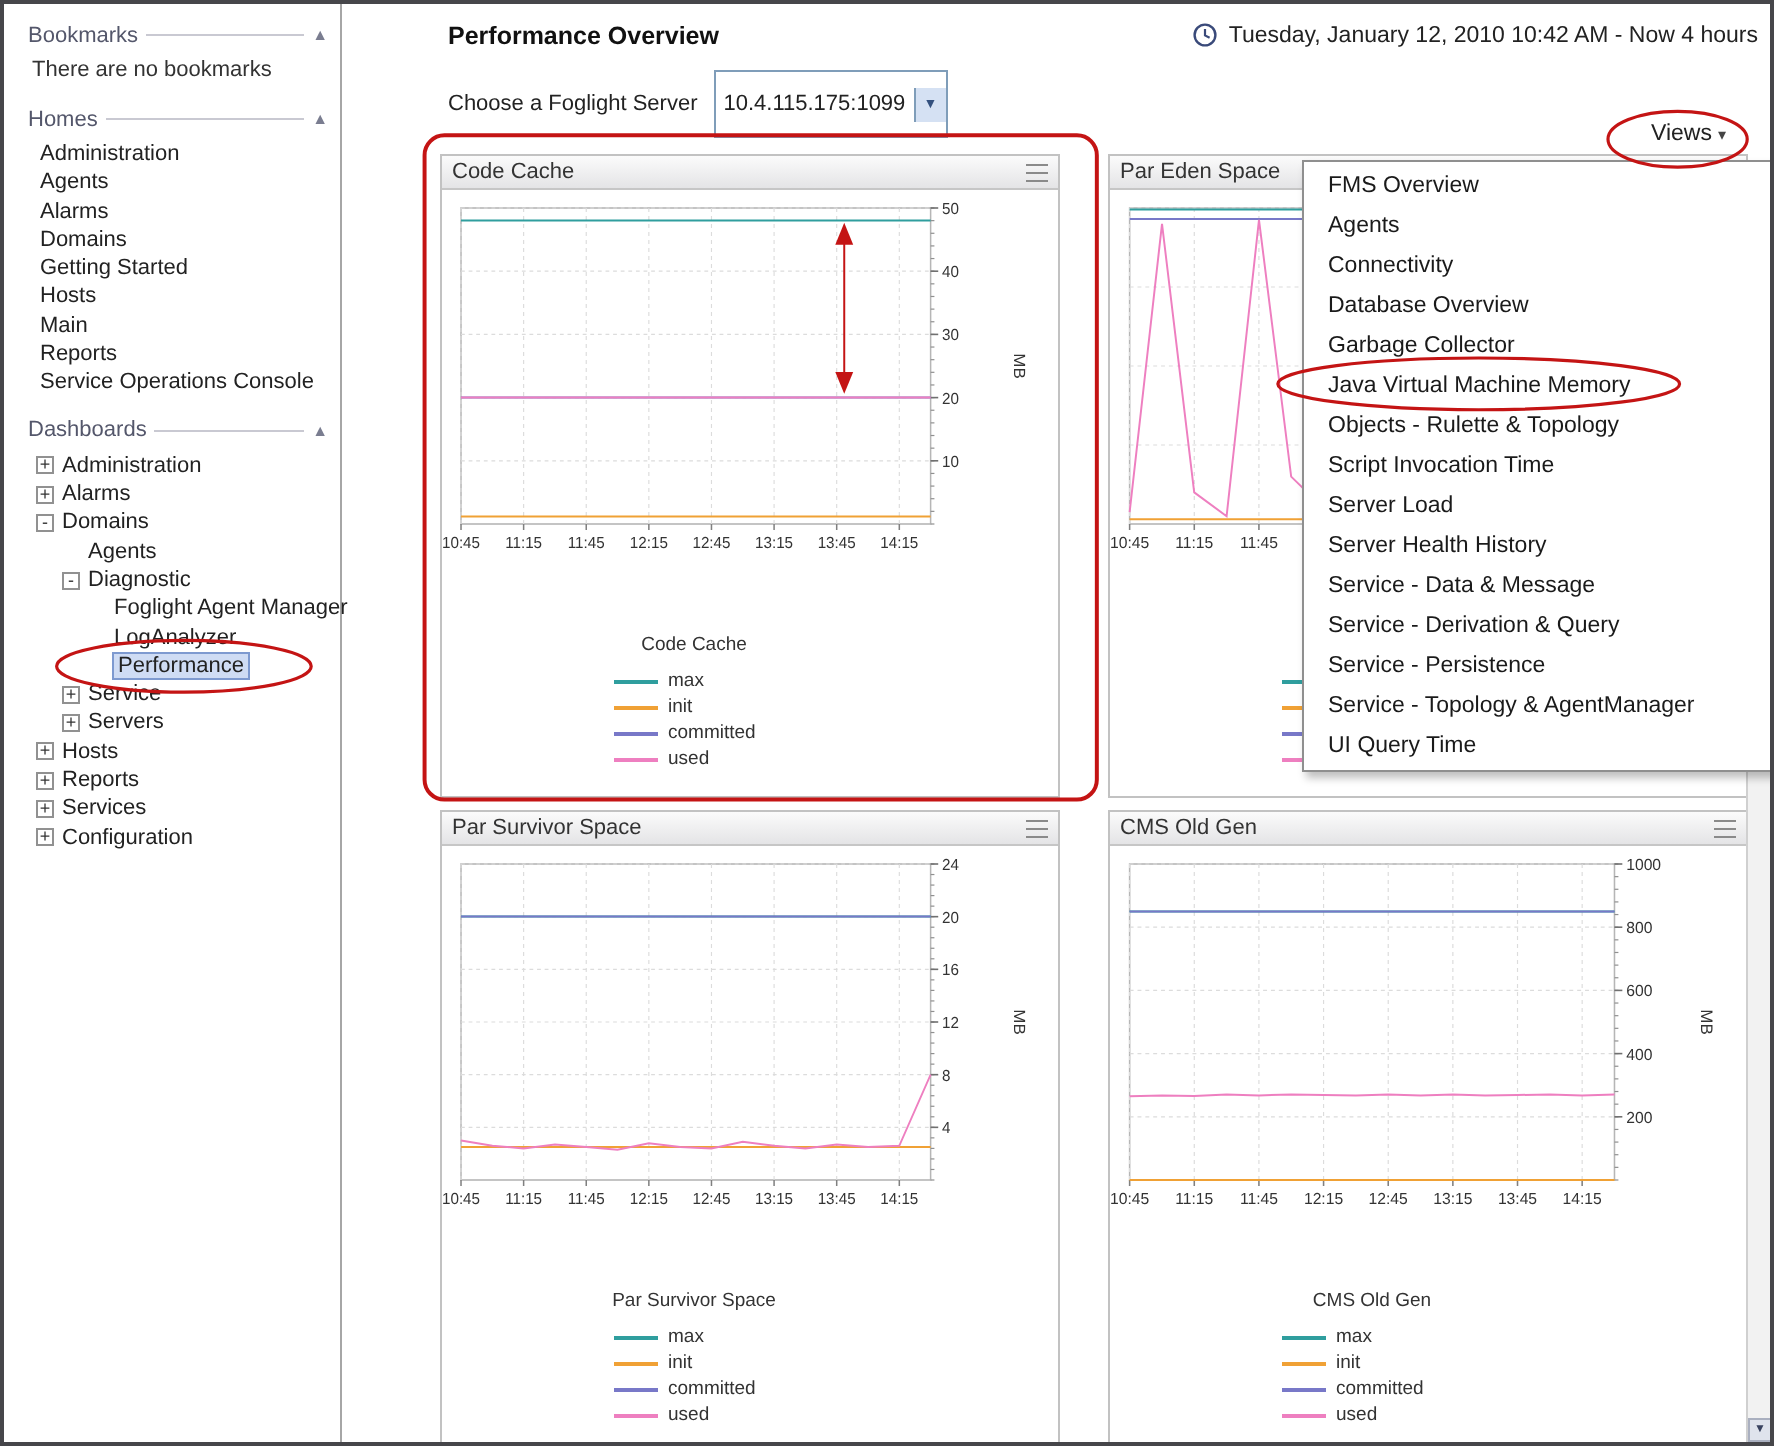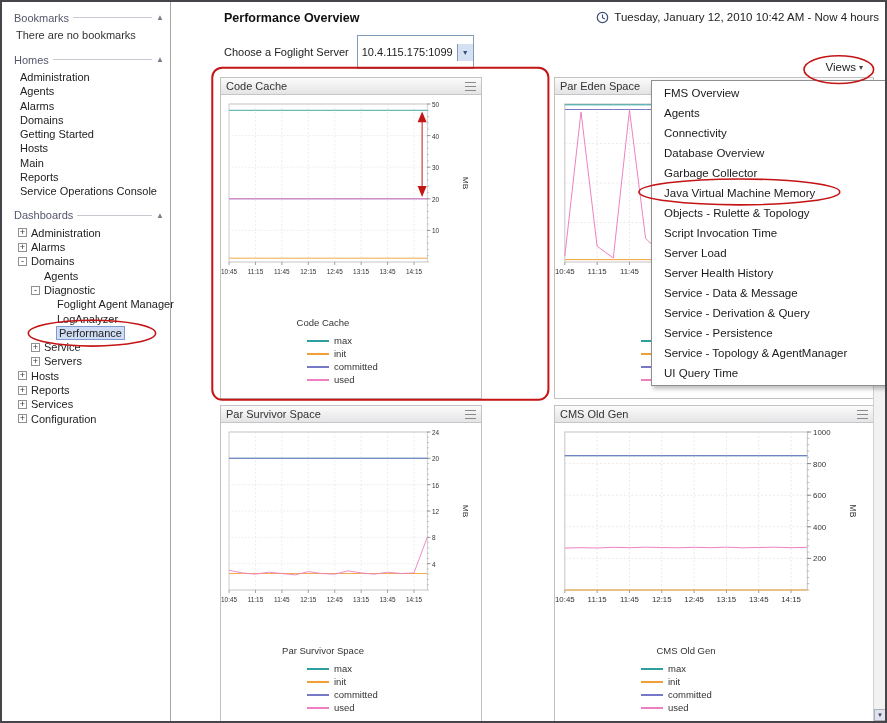--- a/index.html
+++ b/index.html
@@ -20,30 +20,30 @@
   .tree-row{display:flex;align-items:center;height:14.3px;cursor:pointer}
   .tbox{display:inline-block;width:9px;height:9px;border:1px solid #919191;font-size:9px;line-height:7px;text-align:center;margin-right:4px;color:#333;background:#fff;flex:none}
   .tspace{display:inline-block;width:13px;flex:none}
   .tlabel{white-space:nowrap}
   .tlabel.selected{background:#cfdcf4;outline:1px solid #7e9ad0;padding:0 2px}
 
   
   .main{position:absolute;left:204px;top:0;right:0;bottom:0;background:#fff}
   .main-header{display:flex;justify-content:space-between;align-items:flex-start;padding:9px 6px 0 18px}
   .page-title{font-weight:bold;font-size:12.5px;color:#111}
-  .time-range{display:flex;gap:5px;font-size:11.5px;color:#222;cursor:pointer}
+  .time-range{display:flex;align-items:center;gap:5px;font-size:11.5px;color:#222;cursor:pointer}
   .server-row{display:flex;align-items:center;gap:8px;padding:10px 0 0 18px;color:#222}
   .select{display:inline-flex;align-items:center;border:1px solid #7f9db9;height:34px;background:#fff;cursor:pointer}
   .sel-val{padding:0 4px;font-size:11px}
   .sel-arrow{width:16px;height:17px;background:#d5e1f3;border-left:1px solid #7f9db9;font-size:7px;color:#33507e;display:flex;align-items:center;justify-content:center}
   .views-btn{position:absolute;top:59px;right:22px;font-size:11.5px;color:#222;display:flex;gap:3px;align-items:center;cursor:pointer}
   .v-arrow{font-size:8px;color:#444}
 
   
-  .chart-panel{position:absolute;width:262px;border:1px solid #c2c2c2;background:#fff}
+  .chart-panel{position:absolute;width:310px;border:1px solid #c2c2c2;background:#fff}
   .p0{left:14px;top:75px;height:322px}
   .p1{left:348px;top:75px;height:322px;width:320px}
   .p2{left:14px;top:403px;height:330px}
   .p3{left:348px;top:403px;height:330px;width:320px}
   .chart-header{height:17px;display:flex;align-items:center;justify-content:space-between;padding:0 5px;background:linear-gradient(#fbfbfb,#e4e4e6);border-bottom:1px solid #c6c6c6;color:#333}
   .chart-opts{width:11px;height:9px;display:flex;flex-direction:column;justify-content:space-between;cursor:pointer}
   .chart-opts i{display:block;height:1px;background:#8a8a8a}
   svg.plot{display:block;width:100%;height:215px;margin-top:1px}
   svg text{font-family:"Liberation Sans",sans-serif}
   .chart-caption{margin-top:6px;text-align:center;font-size:9.5px;color:#333;padding-right:56px}

